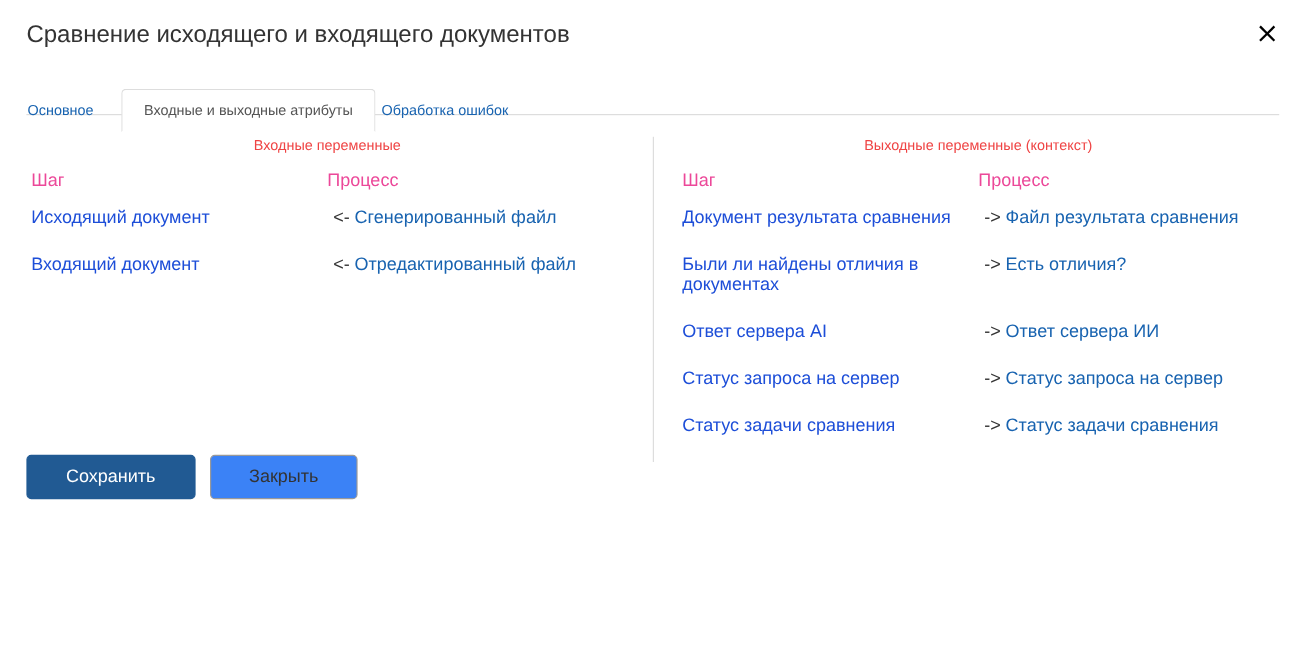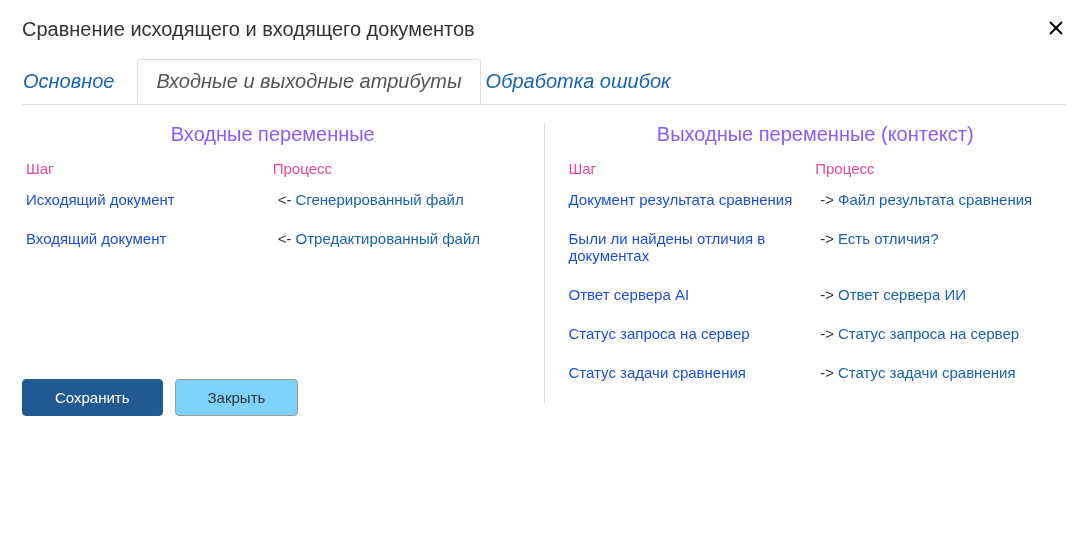--- a/index.html
+++ b/index.html
@@ -39,26 +39,25 @@
   .tabs {
     display: flex;
     border-bottom: 1px solid #ddd;
     margin-top: 18px;
   }
   .tab {
     padding: 10px 18px 10px 0;
     margin-right: 4px;
     color: #1863b0;
     cursor: pointer;
-    font-size: 20px;
+    font-size: 12px;
     border: 1px solid transparent;
     border-bottom: none;
     position: relative;
-    top: 0;
-    font-style: italic;
+    top: 15px;
   }
   .tab.active {
     color: #555;
     border: 1px solid #ddd;
     border-bottom: 1px solid #fff;
     border-radius: 4px 4px 0 0;
     padding: 10px 18px;
     background: #fff;
   }
   .tab:first-child { padding-left: 0; }
@@ -73,22 +72,22 @@
   }
   .col.left {
     border-right: 1px solid #ddd;
     padding-right: 24px;
   }
   .col.right {
     padding-left: 24px;
   }
   .col-title {
     text-align: center;
-    font-size: 20px;
-    color: #8b5cf6;
+    font-size: 12px;
+    color: #ef4444;
     margin-bottom: 14px;
     font-weight: 400;
   }
   .col-headers {
     display: flex;
     font-weight: 400;
     color: #ec4899;
     font-size: 15px;
     margin-bottom: 14px;
   }
@@ -132,21 +131,21 @@
     border-radius: 4px;
     cursor: pointer;
     border: 1px solid transparent;
   }
   .btn-primary {
     background: #215a93;
     color: #fff;
     border-color: #215a93;
   }
   .btn-secondary {
-    background: #7dd3fc;
+    background: #3b82f6;
     color: #333;
     border: 1px solid #999;
   }
 </style>
 </head>
 <body>
 
 <div class="container">
 
   <div class="title-row">

